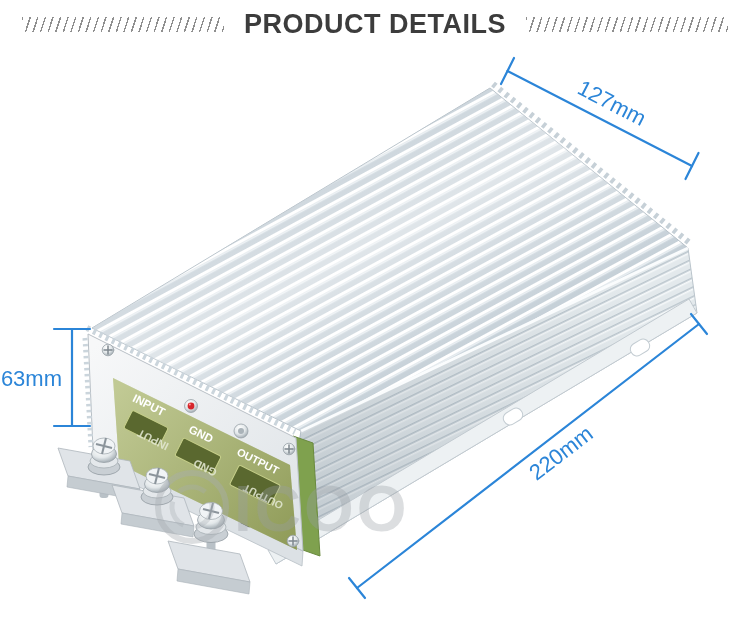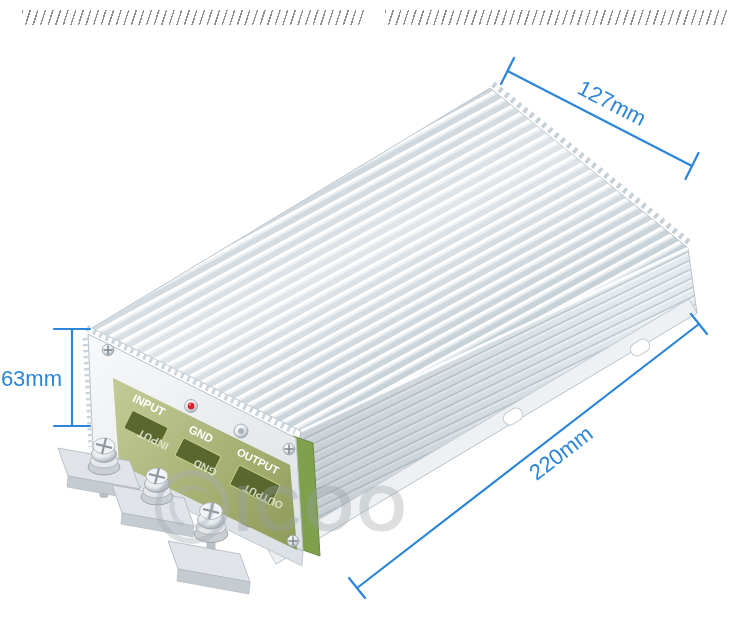--- a/index.html
+++ b/index.html
@@ -17,20 +17,21 @@
   .wm-text{font-family:"Liberation Sans",sans-serif;font-weight:bold;font-size:64px;
            fill:rgba(152,158,164,.34);letter-spacing:3px;}
 </style>
 </head>
 <body>
 
 <div class="page">
 
   <div class="header">
     <div class="hatch"></div>
+    <h1 class="title">PRODUCT DETAILS</h1>
     <div class="hatch"></div>
   </div>
 
   <svg class="scene" width="750" height="626" viewBox="0 0 750 626">
     <defs>
       <pattern id="finsTop" width="10.5" height="10.5" patternUnits="userSpaceOnUse" patternTransform="rotate(-28.5)">
         <rect width="10.5" height="10.5" fill="#c3ced6"></rect>
         <rect width="10.5" height="3.1" fill="#ffffff"></rect>
         <rect y="3.1" width="10.5" height="1.9" fill="#e7edf1"></rect>
       </pattern>

